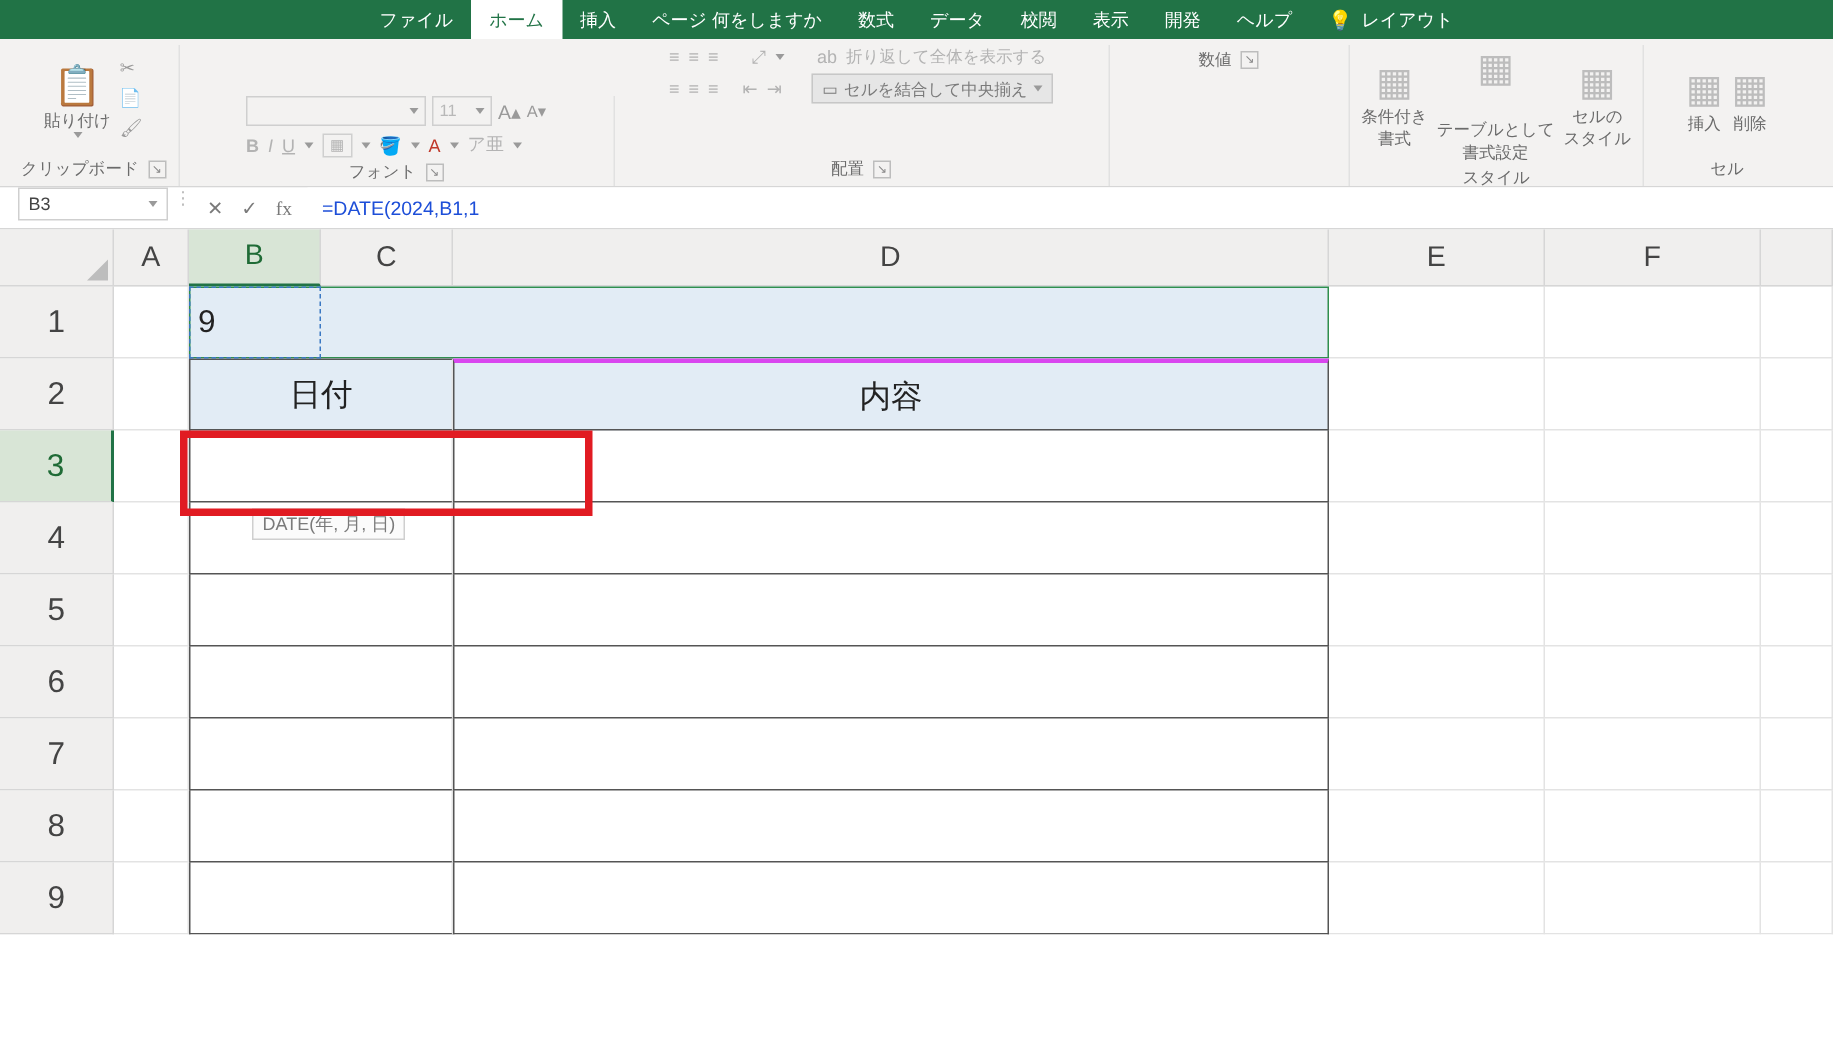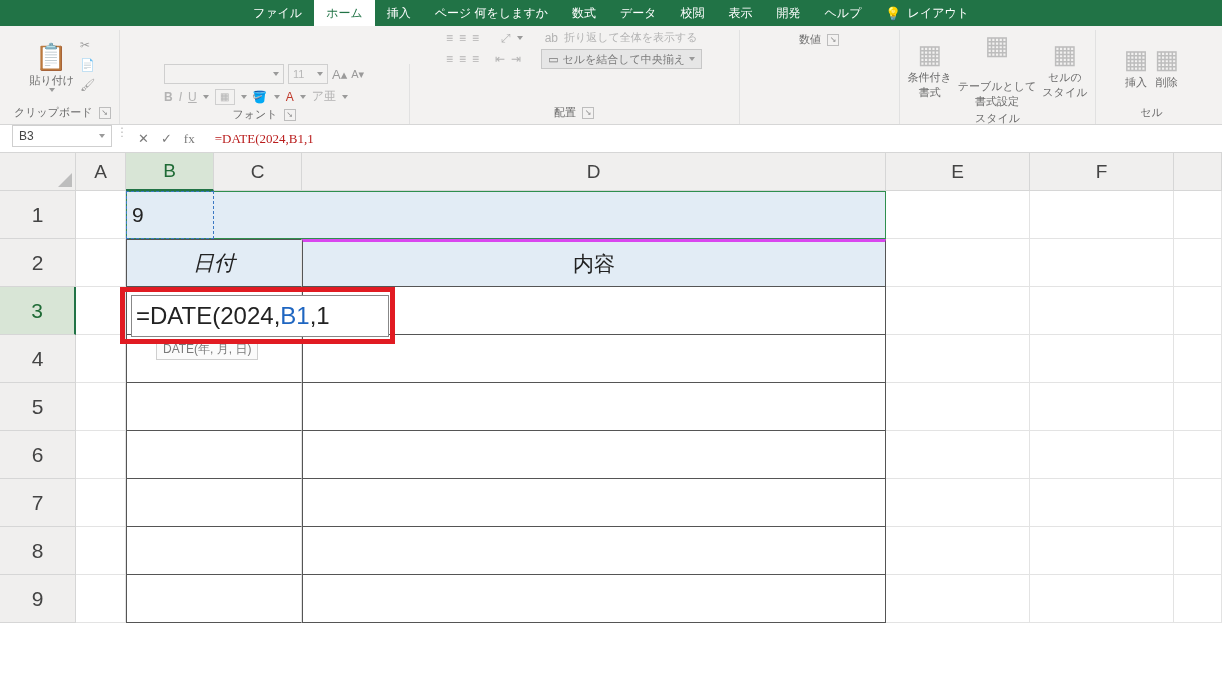--- a/index.html
+++ b/index.html
@@ -87,21 +87,21 @@
     background:#fff;
   }
   .name-box {
     width:100px;height:22px;border:1px solid #cfcfcf;margin:0 4px 0 12px;
     display:flex;align-items:center;justify-content:space-between;padding:0 6px;font-size:12px;color:#444;
   }
   .fb-ctrl { display:flex;align-items:center;gap:12px;padding:0 10px;color:#7a7a7a;font-size:13px;}
   .fb-ctrl span{cursor:pointer;}
   .fx-lbl{ font-family:"Times New Roman",serif;}
   .formula-input {
-    flex:1;border:none;outline:none;padding-left:10px;font-size:13px;font-family:Liberation Serif, serif;color:#b91c1c;
+    flex:1;border:none;outline:none;padding-left:10px;font-size:13px;font-family:Liberation Sans, sans-serif;color:#1d4ed8;
   }
   
   .sheet { display:grid; grid-template-columns:76px 50px 88px 88px 584px 144px 144px 48px; }
   .hdr-row,.data-row{ display:contents; }
   .hcell{
     background:#f0efee;border-right:1px solid #d6d6d6;border-bottom:1px solid #d6d6d6;
     display:flex;align-items:center;justify-content:center;height:38px;font-size:19px;color:#444;
   }
   .selall{ background:#f0efee;border-right:1px solid #d6d6d6;border-bottom:1px solid #d6d6d6;height:38px;position:relative;}
   .selall::after{content:"";position:absolute;right:3px;bottom:3px;width:0;height:0;border-left:14px solid transparent;border-bottom:14px solid #bdbdbd;}
@@ -136,21 +136,21 @@
     left:131px; top:142px;
     width:258px;height:42px;
     background:#fff;
     display:flex;align-items:center;padding:0 4px;
     font-size:24px;font-family:"Meiryo",sans-serif;color:#222;
     border:1px solid #888;
   }
   .edit-overlay .blue{ color:#1f66c1; }
   .tooltip{
     position:absolute;
-    left:156px; top:186px;
+    left:168px; top:186px;
     font-size:12px;color:#7a7a7a;
     background:#fbfbfb;border:1px solid #cfcfcf;padding:1px 6px;
   }
   
   .ref-marquee{
     position:absolute;
     left:126px; top:38px;
     width:88px; height:48px;
     border:1px dashed #3b78c3;
     pointer-events:none;
@@ -348,21 +348,21 @@
     <div class="gcell"></div>
     <div class="gcell selblue active-outline" style="grid-column:span 3;">9</div>
     <div class="gcell"></div>
     <div class="gcell"></div>
     <div class="gcell"></div>
   </div>
 
   <div class="data-row">
     <div class="rcell">2</div>
     <div class="gcell"></div>
-    <div class="gcell selblue tbl-border-b tbl-border-l" style="grid-column:span 2;justify-content:center;border-top:1px solid #555;font-style:italic;">日付</div>
+    <div class="gcell selblue tbl-border-b tbl-border-l" style="grid-column:span 2;justify-content:center;border-top:1px solid #555;">日付</div>
     <div class="gcell selblue tbl-border-b tbl-border-r" style="justify-content:center;border-top:3px solid #d946ef;border-left:1px solid #555;">内容</div>
     <div class="gcell"></div>
     <div class="gcell"></div>
     <div class="gcell"></div>
   </div>
 
   <div class="data-row">
     <div class="rcell r-edit">3</div>
     <div class="gcell"></div>
     <div class="gcell tbl-border-b tbl-border-l" style="grid-column:span 2;"></div>
@@ -422,20 +422,15 @@
     <div class="gcell"></div>
     <div class="gcell tbl-border-b tbl-border-l" style="grid-column:span 2;"></div>
     <div class="gcell tbl-border-b tbl-border-r" style="border-left:1px solid #555;"></div>
     <div class="gcell"></div>
     <div class="gcell"></div>
     <div class="gcell"></div>
   </div>
 </div>
 
   <div class="ref-marquee"></div>
-  <div class="edit-overlay">
-    <span>=DATE(2024,</span>
-      <span class="blue">B1</span>
-      <span>,1</span>
-  </div>
   <div class="tooltip">DATE(年, 月, 日)</div>
   <div class="redbox"></div>
 </div>
 
 </body></html>

